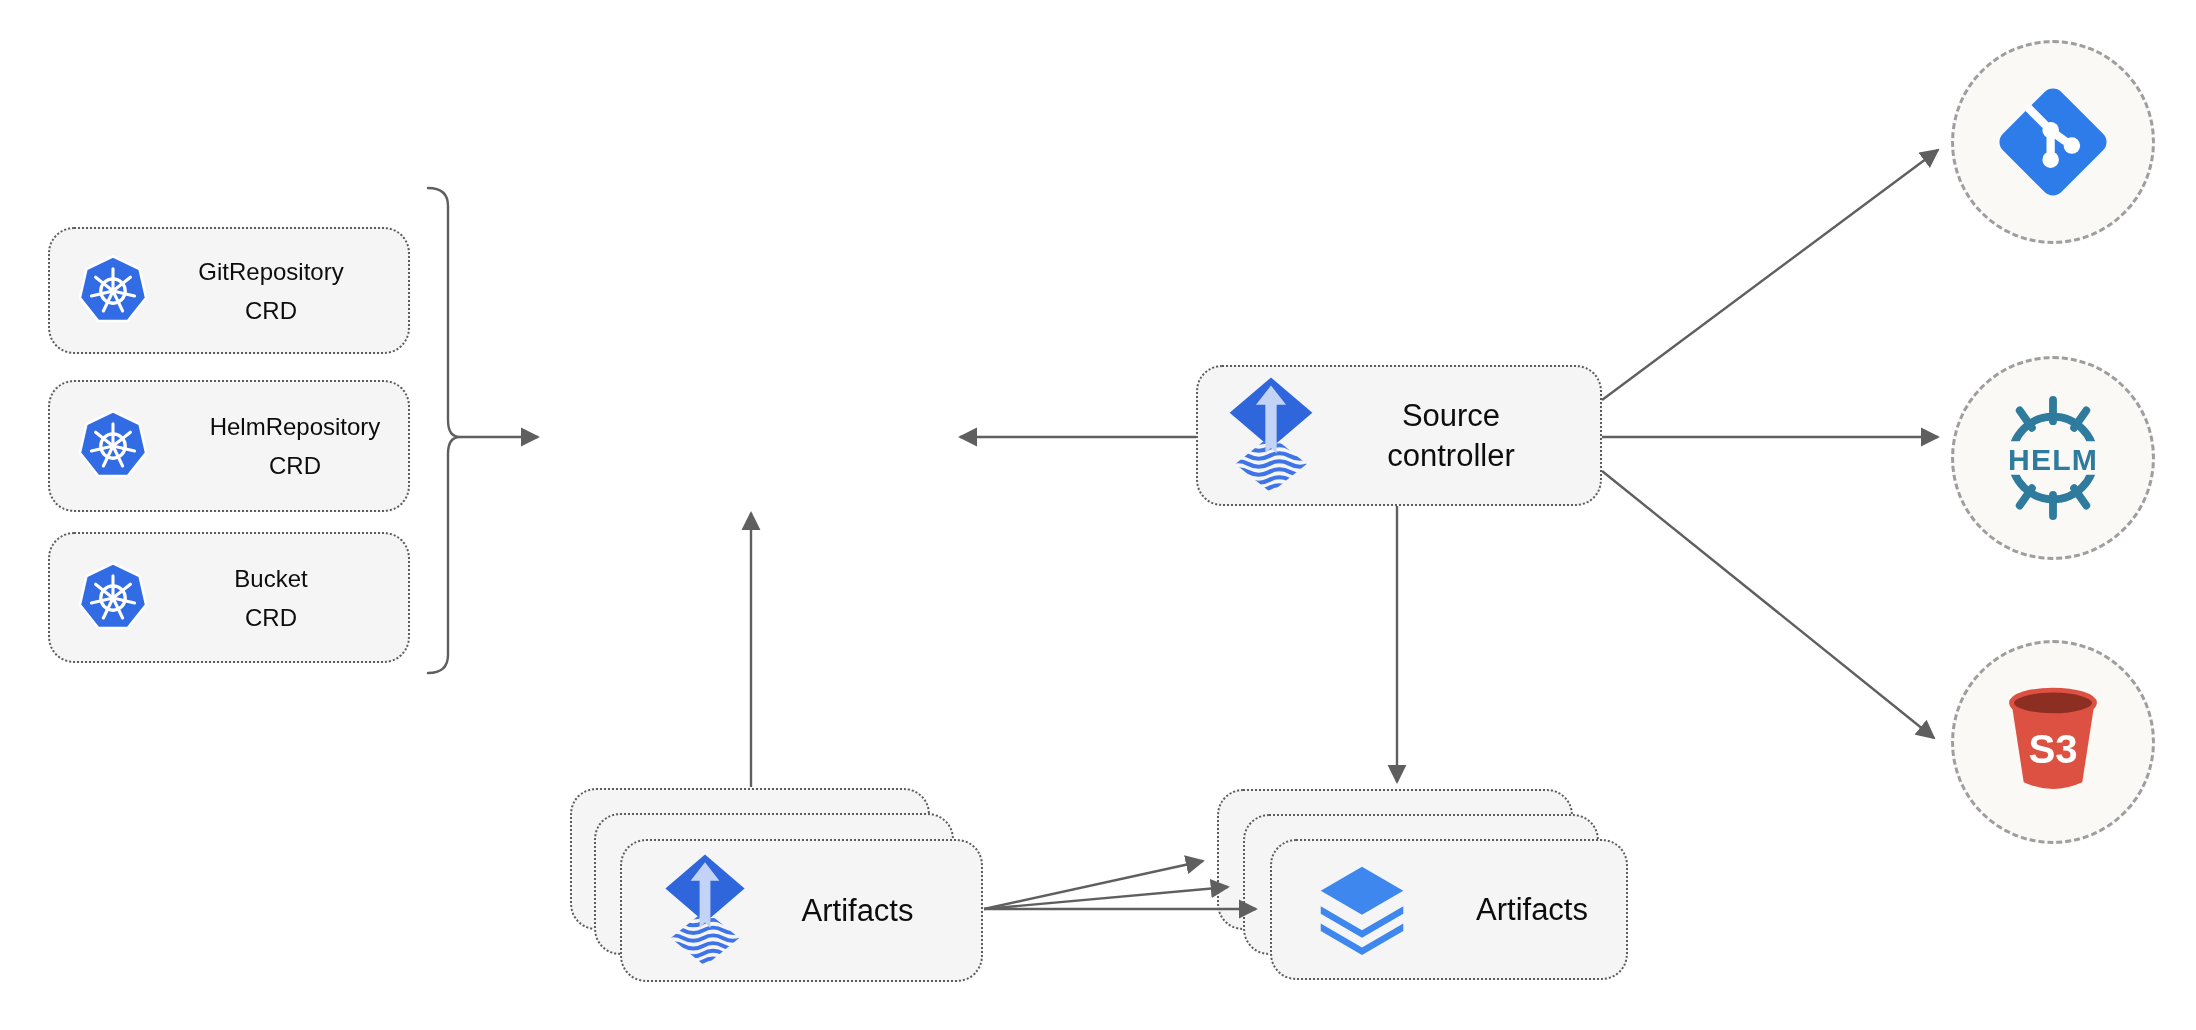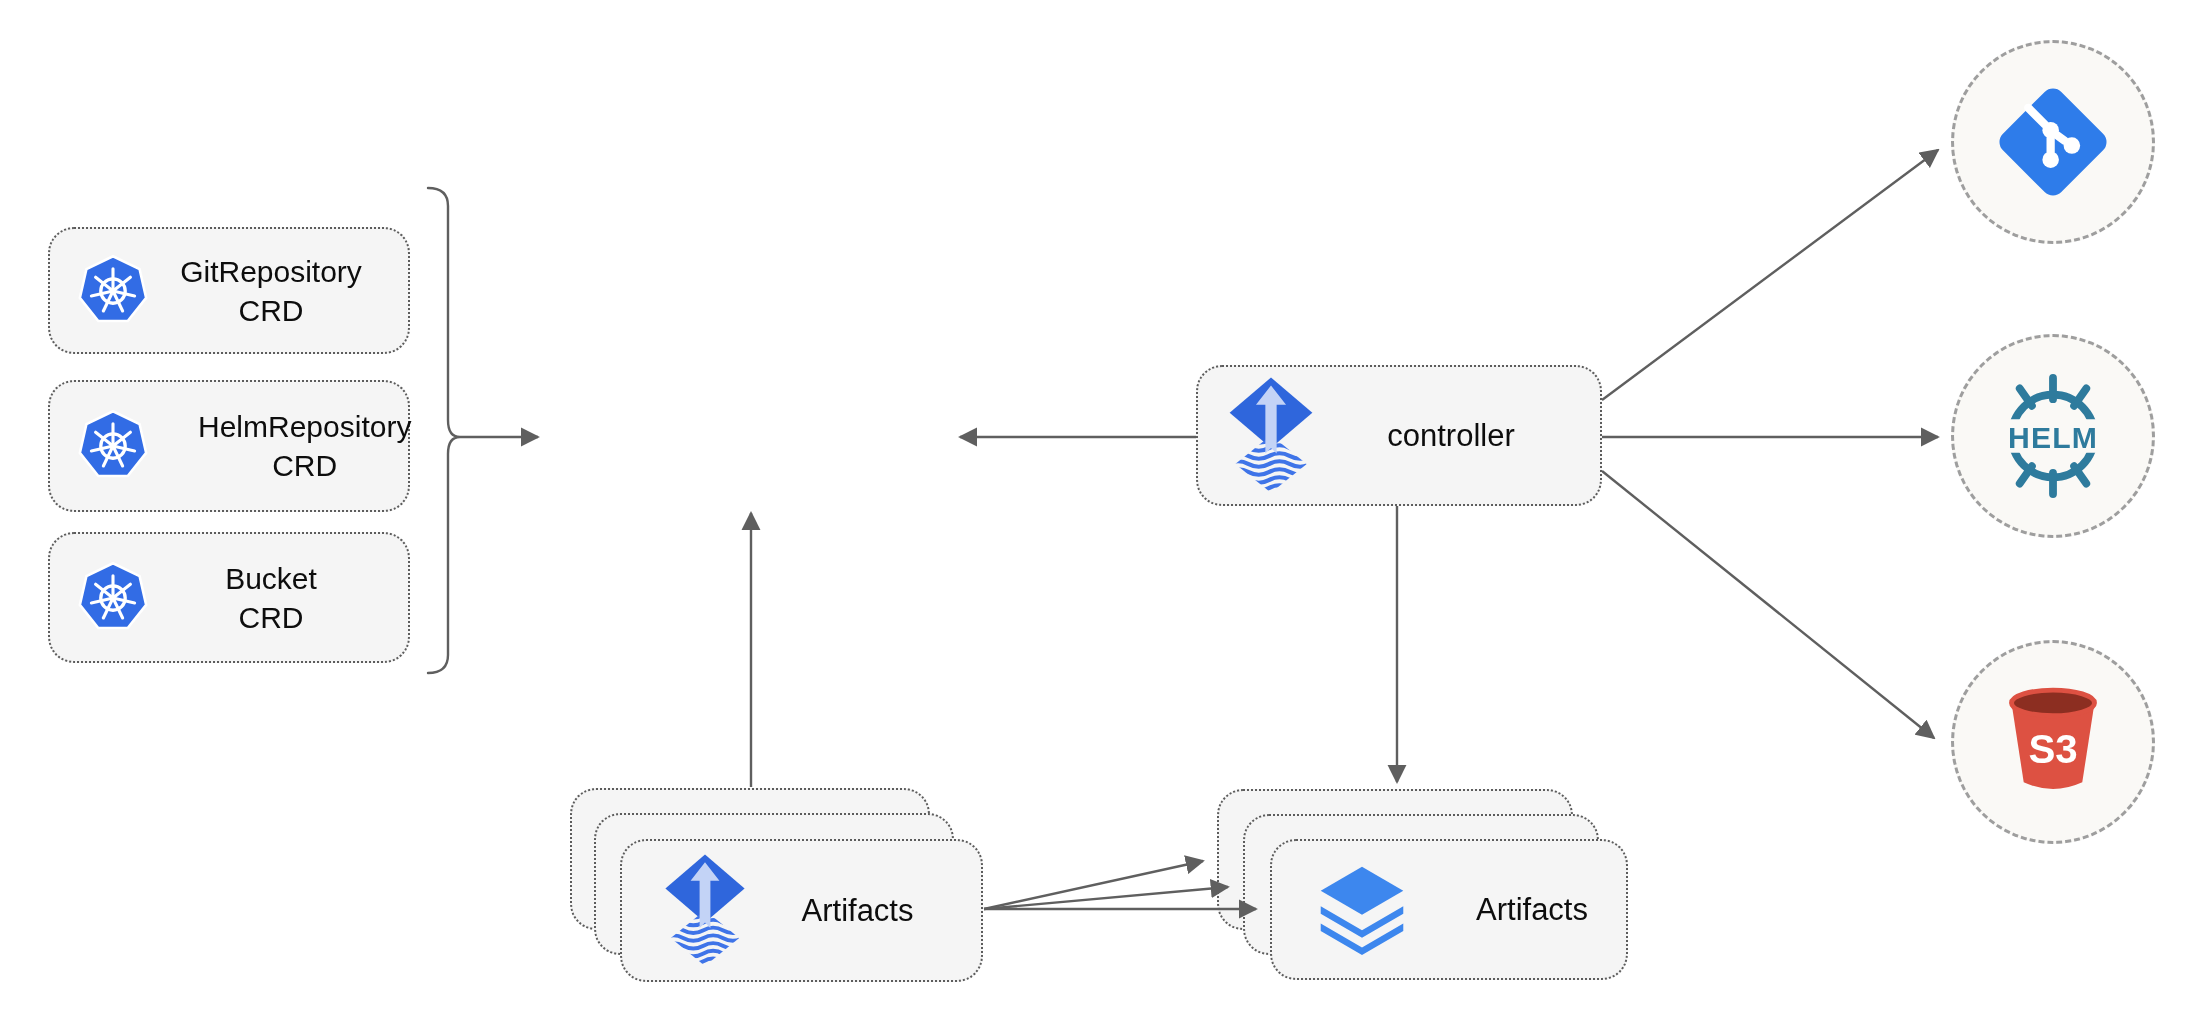--- a/index.html
+++ b/index.html
@@ -32,21 +32,21 @@
     border: 2px dotted var(--box-border);
     border-radius: 26px;
     box-sizing: border-box;
     z-index: 1;
   }
   .node .icon { flex: 0 0 auto; margin-left: 26px; }
   .node .label {
     flex: 1;
     text-align: center;
     color: var(--text-color);
-    font-size: 30px;
+    font-size: 24px;
     line-height: 39px;
     padding-right: 16px;
     white-space: nowrap;
   }
   .node.big .label { font-size: 31px; line-height: 40px; }
   .circle {
     position: absolute;
     width: 204px; height: 204px;
     box-sizing: border-box;
     border-radius: 50%;
@@ -192,20 +192,21 @@
       <div>CRD</div>
     </div>
   </div>
 
 
   <div class="node big" style="left:1196px; top:365px; width:406px; height:141px;">
     <svg class="icon" width="94" height="120" viewBox="0 0 100 150" preserveAspectRatio="none">
         <use href="#flux-logo"></use>
       </svg>
     <div class="label">
+      <div>Source</div>
       <div>controller</div>
     </div>
   </div>
 
   <div class="node big" style="left:620px; top:839px; width:363px; height:143px;">
     <svg class="icon" width="90" height="116" viewBox="0 0 100 150" preserveAspectRatio="none" style="margin-left:38px;">
         <use href="#flux-logo"></use>
       </svg>
     <div class="label">
       <div>Artifacts</div>
@@ -220,21 +221,21 @@
       <div>Artifacts</div>
     </div>
   </div>
 
   <div class="circle" style="left:1951px; top:40px;">
     <svg width="118" height="118" viewBox="0 0 100 100">
         <use href="#git-logo"></use>
       </svg>
   </div>
 
-  <div class="circle" style="left:1951px; top:334px;">
+  <div class="circle" style="left:1951px; top:356px;">
     <svg width="134" height="134" viewBox="0 0 120 120">
       <use href="#helm-logo"></use>
       <text class="svgtext" x="60" y="71" text-anchor="middle" style="font-size:27px;fill:var(--helm-teal);letter-spacing:1px">HELM</text>
     </svg>
   </div>
 
   <div class="circle" style="left:1951px; top:640px;">
     <svg width="122" height="122" viewBox="0 0 100 100">
       <use href="#s3-logo"></use>
       <text class="svgtext" x="50" y="67" text-anchor="middle" style="font-size:33px;fill:#ffffff">S3</text>

